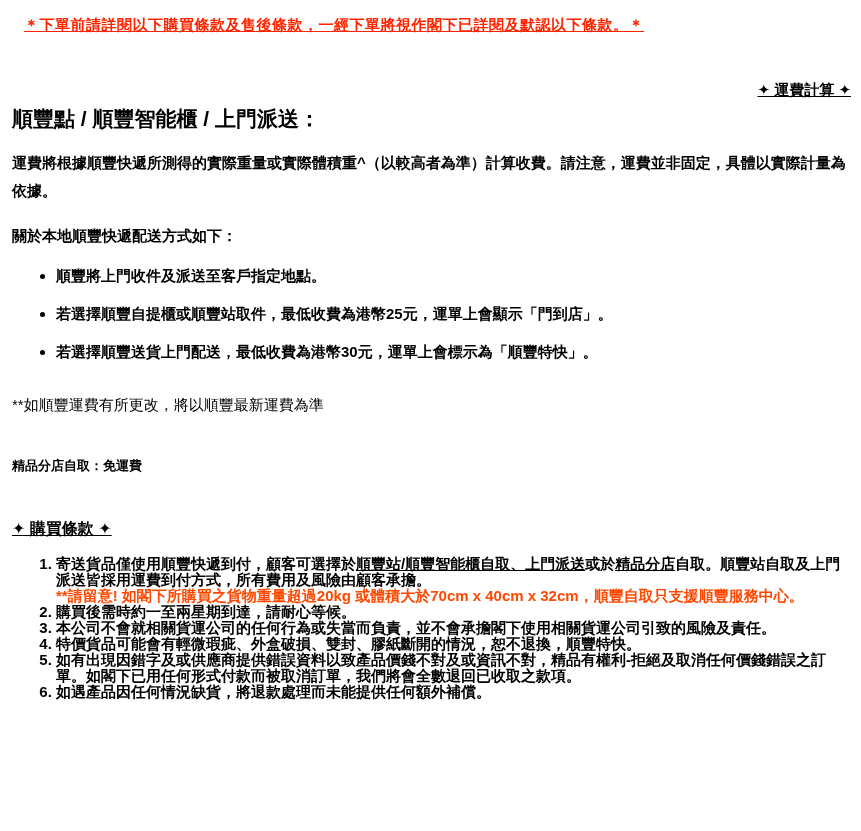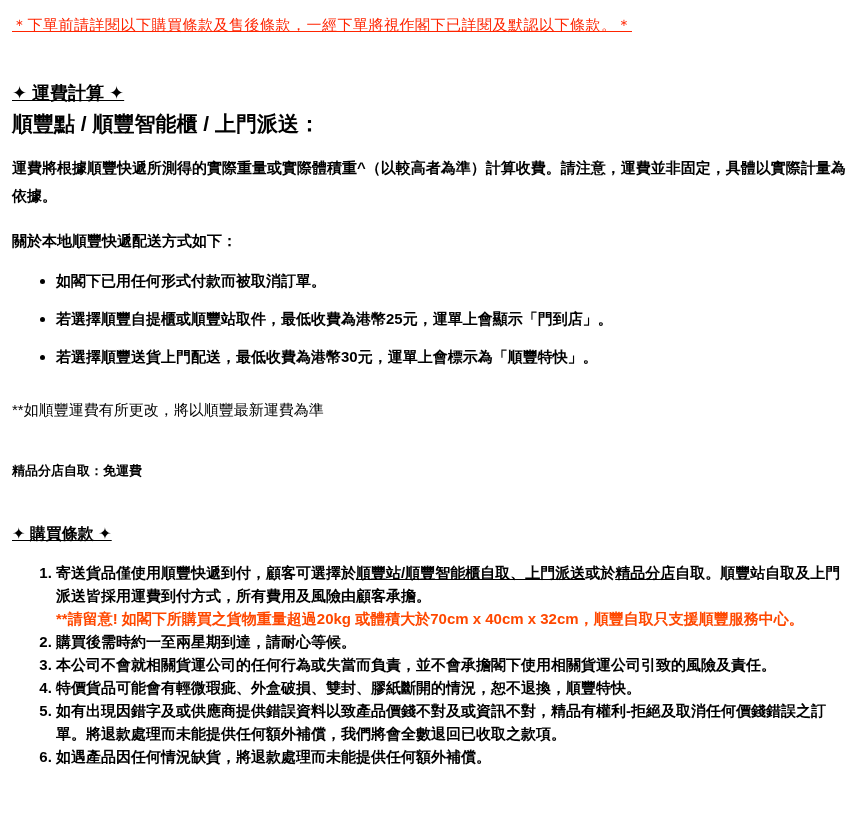--- a/index.html
+++ b/index.html
@@ -13,31 +13,32 @@
   body{
     width:861px;
     min-height:831px;
     font-family:"Liberation Sans","DejaVu Sans",sans-serif;
     color:#000;
   }
   .container{padding:14px 10px 12px 12px;}
 
   .notice-top{
     color:var(--accent-red);
-    font-weight:normal;
+    font-weight:bold;
     font-size:15px;
     text-decoration:underline;
-    margin:2px 0 0 0;
+    margin:2px 0 0 12px;
     letter-spacing:0.5px;
   }
   .section-heading{
-    font-size:18px;
+    font-size:15px;
     font-weight:bold;
     text-decoration:underline;
     margin:46px 0 0 0;
+    text-align:right;
   }
   .sub-heading{
     font-size:21px;
     font-weight:bold;
     margin:5px 0 0 0;
   }
   .big-title{
     color:var(--accent-orange);
     font-size:45px;
     font-weight:bold;
@@ -81,21 +82,21 @@
     text-decoration:underline;
     margin:44px 0 0 0;
   }
   ol.terms{
     margin:16px 0 0 0;
     padding-left:44px;
   }
   ol.terms li{
     font-size:15px;
     font-weight:bold;
-    line-height:23px;
+    line-height:16px;
   }
   .warning{
     color:var(--warning-color);
     font-weight:bold;
   }
   .u{text-decoration:underline;}
 </style>
 </head>
 <body>
 
@@ -105,37 +106,37 @@
 
   <h2 class="section-heading">✦ 運費計算 ✦</h2>
   <h3 class="sub-heading">順豐點 / 順豐智能櫃 / 上門派送：</h3>
 
 
   <p class="intro">運費將根據順豐快遞所測得的實際重量或實際體積重^（以較高者為準）計算收費。請注意，運費並非固定，具體以實際計量為依據。</p>
 
   <p class="methods-label">關於本地順豐快遞配送方式如下：</p>
 
   <ul class="methods">
-    <li>如閣下已用任何形式付款而被取消訂單。</li>
+    <li>順豐將上門收件及派送至客戶指定地點。</li>
     <li>若選擇順豐自提櫃或順豐站取件，最低收費為港幣25元，運單上會顯示「門到店」。</li>
     <li>若選擇順豐送貨上門配送，最低收費為港幣30元，運單上會標示為「順豐特快」。</li>
   </ul>
 
   <p class="note">**如順豐運費有所更改，將以順豐最新運費為準</p>
 
   <p class="pickup">精品分店自取：免運費</p>
 
   <h2 class="terms-heading">✦ 購買條款 ✦</h2>
 
   <ol class="terms">
     <li>
       <span>寄送貨品僅使用順豐快遞到付，顧客可選擇於</span><span class="u">順豐站/順豐智能櫃自取、上門派送</span><span>或於</span><span class="u">精品分店</span><span>自取。順豐站自取及上門派送皆採用運費到付方式，所有費用及風險由顧客承擔。</span>
       <div class="warning">**請留意! 如閣下所購買之貨物重量超過20kg 或體積大於70cm x 40cm x 32cm，順豐自取只支援順豐服務中心。</div>
     </li>
     <li><span>購買後需時約一至兩星期到達，請耐心等候。</span></li>
     <li><span>本公司不會就相關貨運公司的任何行為或失當而負責，並不會承擔閣下使用相關貨運公司引致的風險及責任。</span></li>
     <li><span>特價貨品可能會有輕微瑕疵、外盒破損、雙封、膠紙斷開的情況，恕不退換，順豐特快。</span></li>
-    <li><span>如有出現因錯字及或供應商提供錯誤資料以致產品價錢不對及或資訊不對，精品有權利-拒絕及取消任何價錢錯誤之訂單。將退款處理而未能提供任何額外補償，我們將會全數退回已收取之款項。</span></li>
+    <li><span>如有出現因錯字及或供應商提供錯誤資料以致產品價錢不對及或資訊不對，精品有權利-拒絕及取消任何價錢錯誤之訂單。如閣下已用任何形式付款而被取消訂單，我們將會全數退回已收取之款項。</span></li>
     <li><span>如遇產品因任何情況缺貨，將退款處理而未能提供任何額外補償。</span></li>
 
   </ol>
 
 </div>
 
 </body></html>

